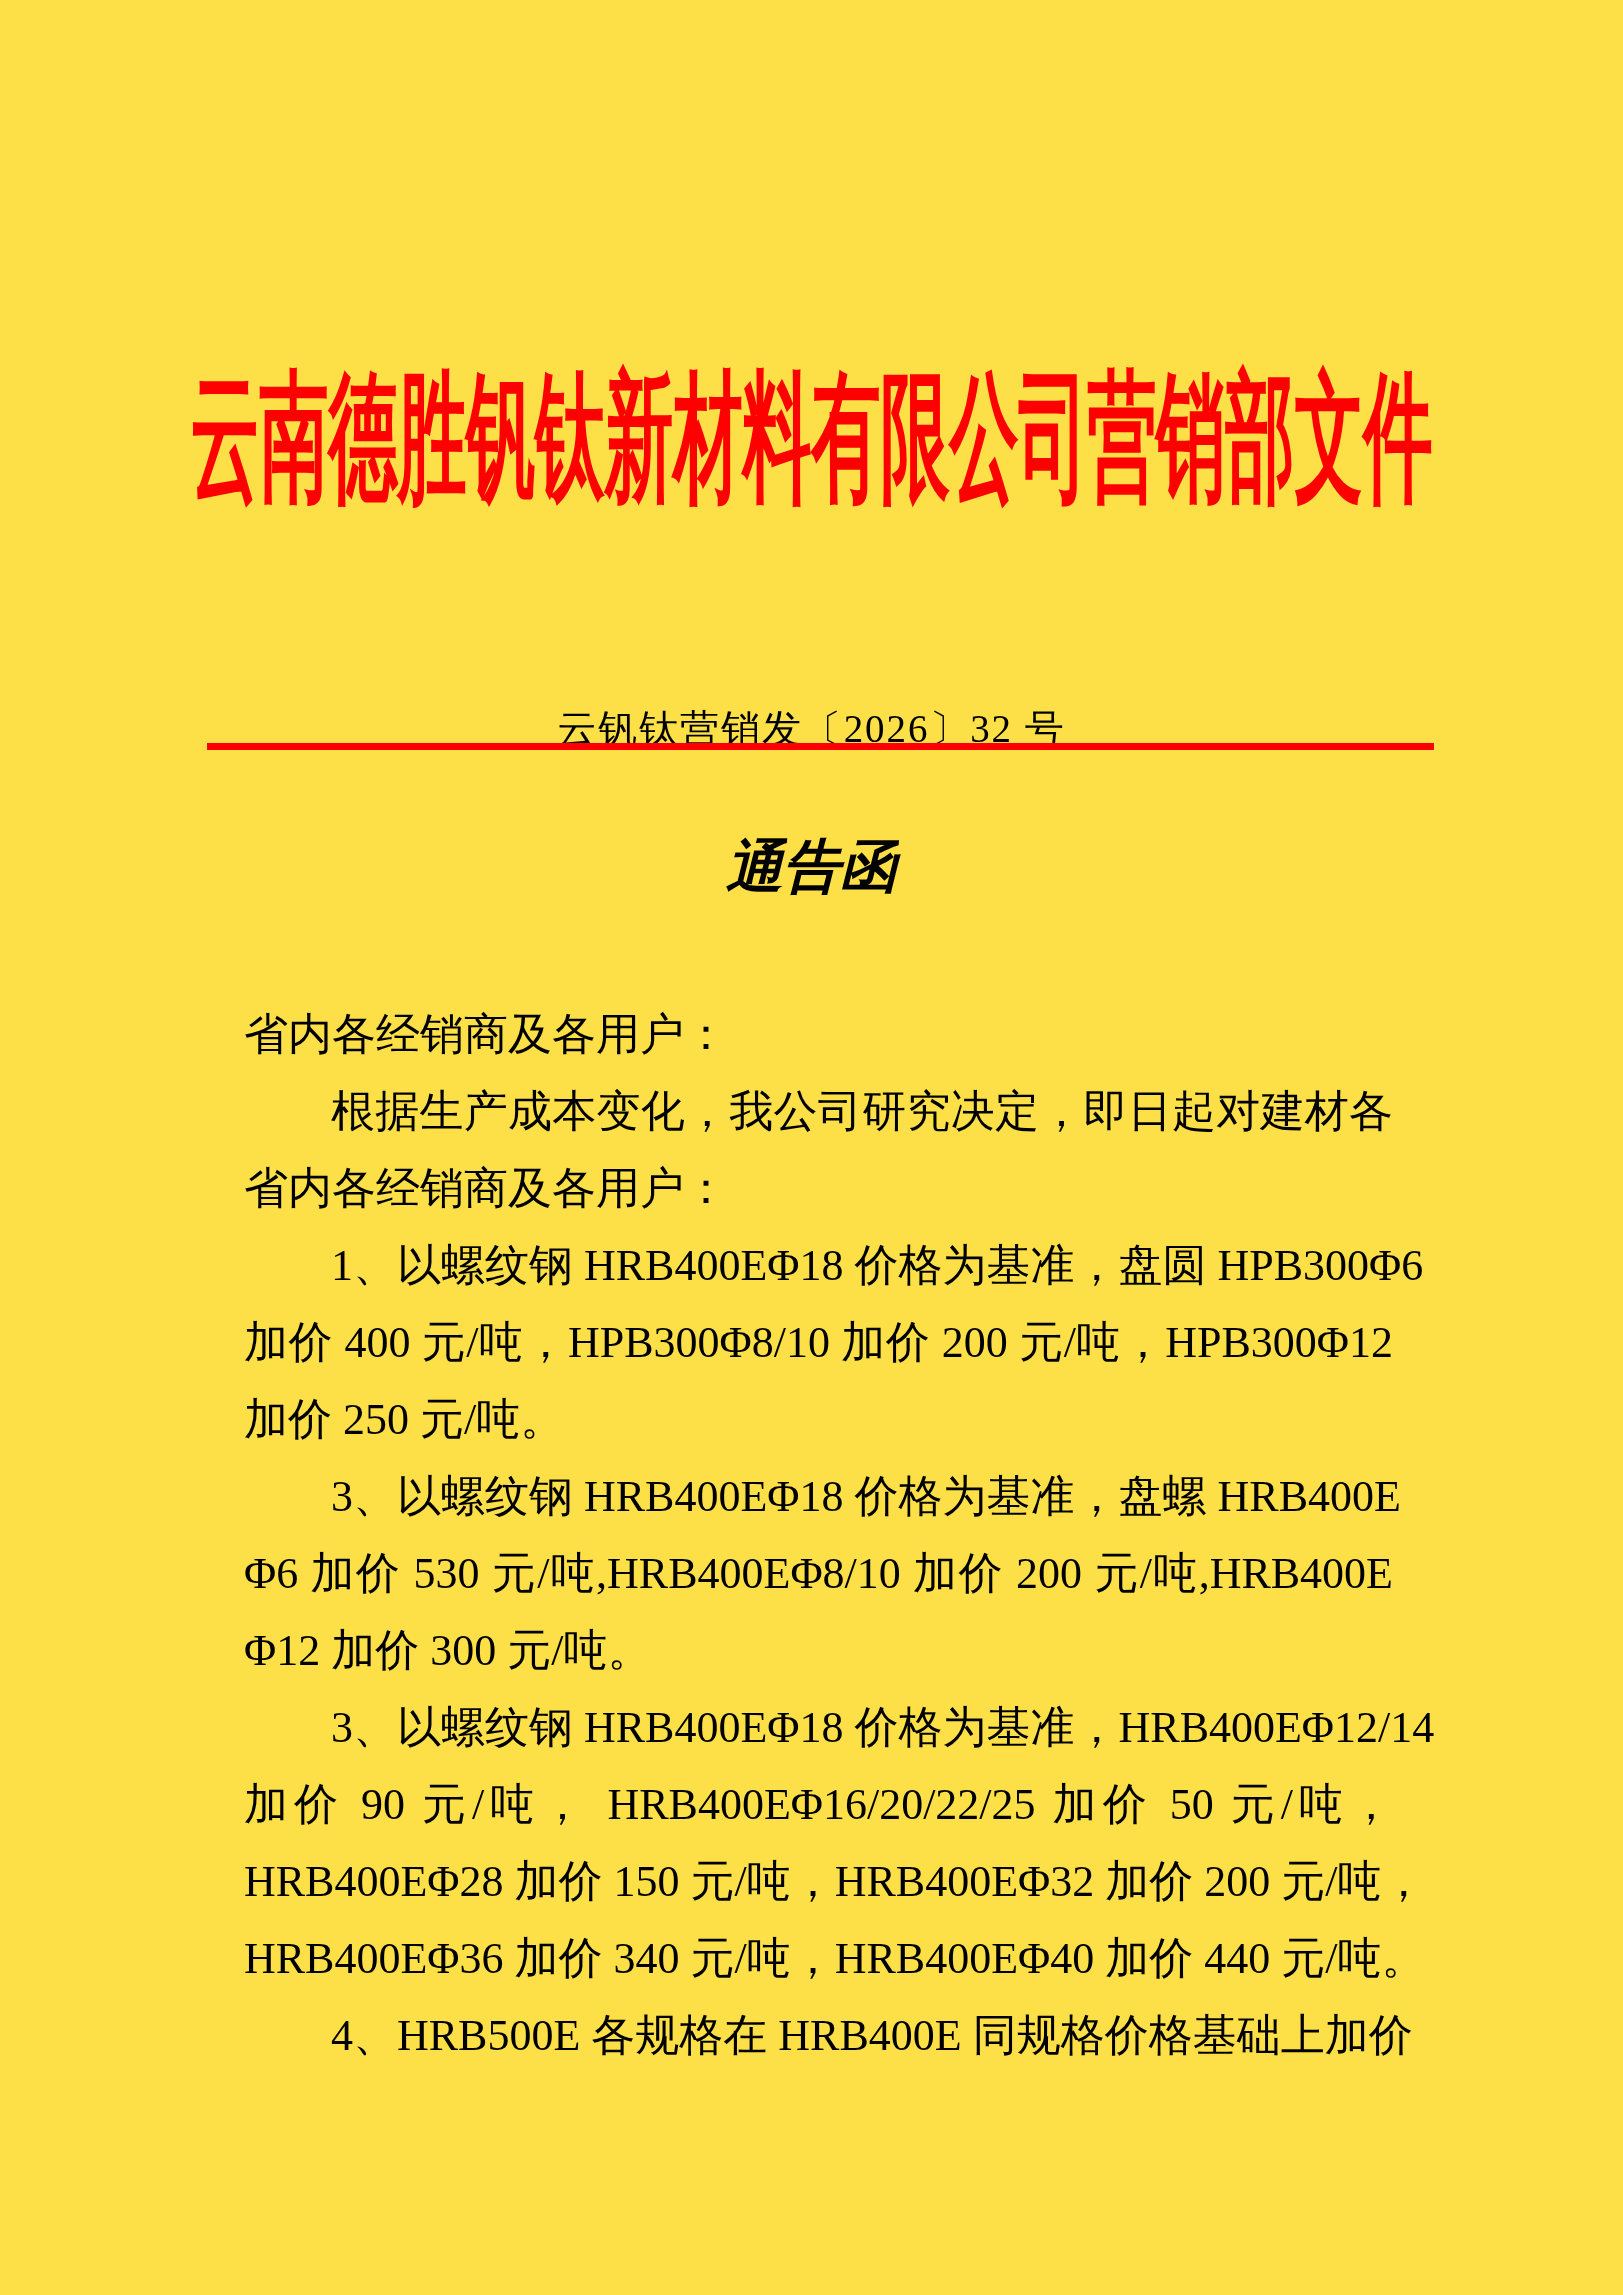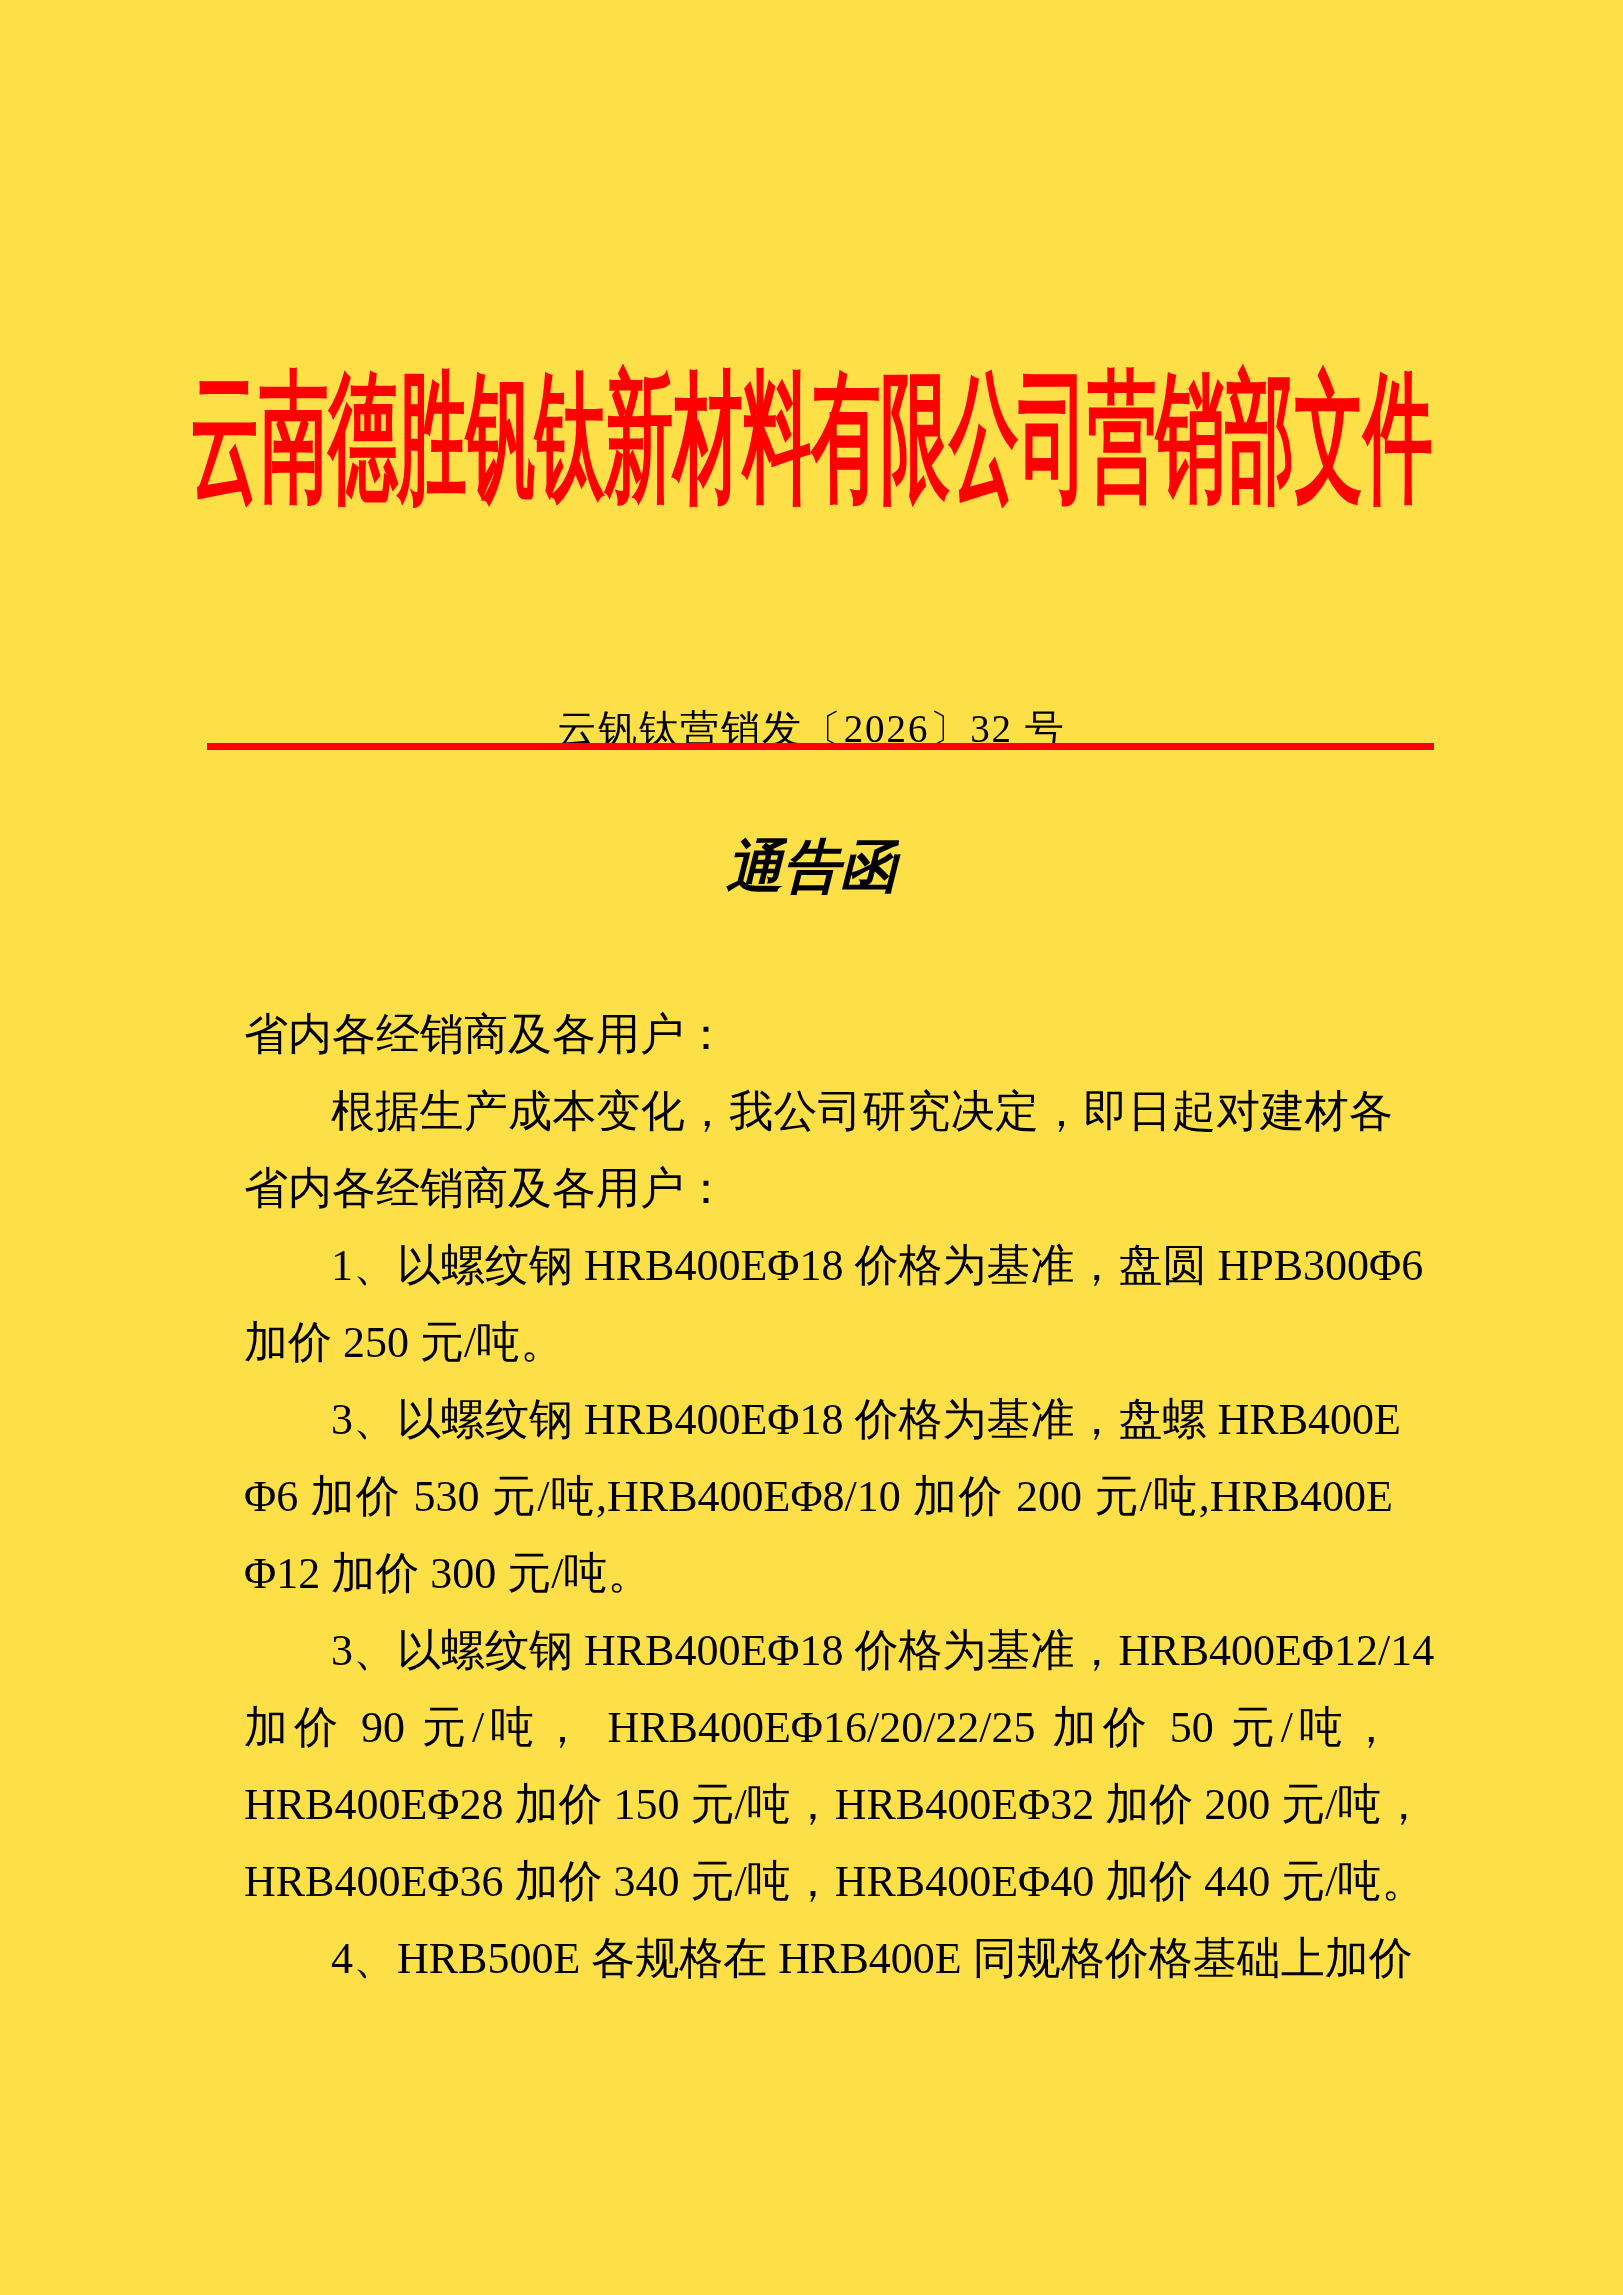--- a/index.html
+++ b/index.html
@@ -101,20 +101,21 @@
 
   <div class="red-rule"></div>
 
   <div class="doc-title">通告函</div>
 
   <div class="body-text">
       <div class="line">省内各经销商及各用户：</div>
       <div class="line indent justify">根据生产成本变化，我公司研究决定，即日起对建材各</div>
       <div class="line">省内各经销商及各用户：</div>
       <div class="line indent justify">1、以螺纹钢 HRB400EΦ18 价格为基准，盘圆 HPB300Φ6</div>
+      <div class="line justify">加价 400 元/吨，HPB300Φ8/10 加价 200 元/吨，HPB300Φ12</div>
       <div class="line">加价 250 元/吨。</div>
       <div class="line indent justify">3、以螺纹钢 HRB400EΦ18 价格为基准，盘螺 HRB400E</div>
       <div class="line justify">Φ6 加价 530 元/吨,HRB400EΦ8/10 加价 200 元/吨,HRB400E</div>
       <div class="line">Φ12 加价 300 元/吨。</div>
       <div class="line indent justify">3、以螺纹钢 HRB400EΦ18 价格为基准，HRB400EΦ12/14</div>
       <div class="line justify">加价 90 元/吨， HRB400EΦ16/20/22/25 加价 50 元/吨，</div>
       <div class="line justify">HRB400EΦ28 加价 150 元/吨，HRB400EΦ32 加价 200 元/吨，</div>
       <div class="line justify">HRB400EΦ36 加价 340 元/吨，HRB400EΦ40 加价 440 元/吨。</div>
       <div class="line indent justify">4、HRB500E 各规格在 HRB400E 同规格价格基础上加价</div>
     </div>

